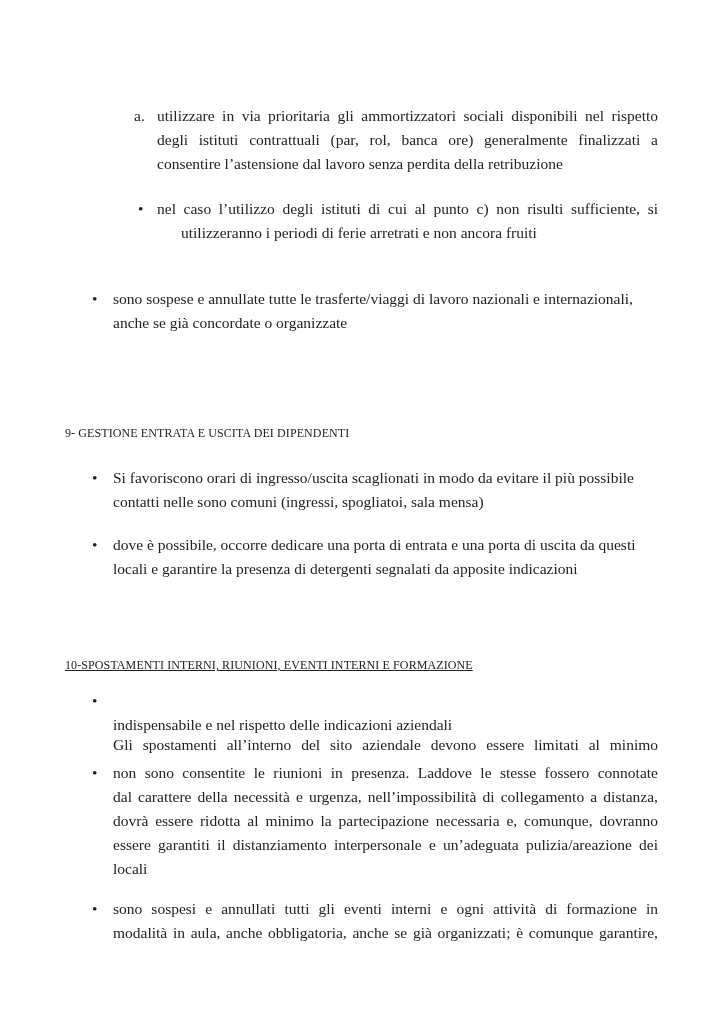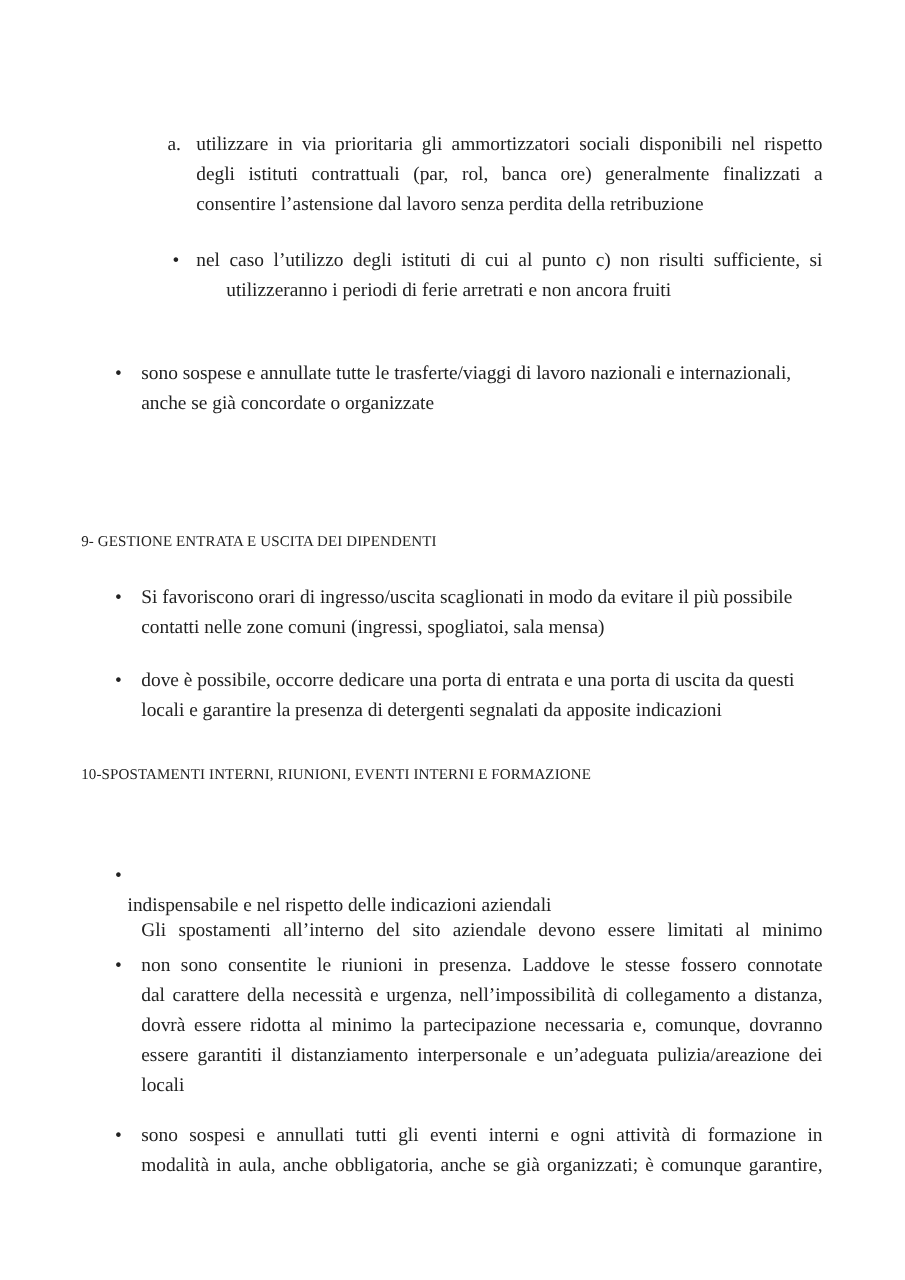--- a/index.html
+++ b/index.html
@@ -38,35 +38,35 @@
     <span class="marker" style="left:4px; top:0;">•</span>
     <div class="line" style="left:25px; top:0;">sono sospese e annullate tutte le trasferte/viaggi di lavoro nazionali e internazionali,</div>
     <div class="line" style="left:25px; top:24px;">anche se già concordate o organizzate</div>
   </div>
 
   <div class="heading" style="top:421px;">9- GESTIONE ENTRATA E USCITA DEI DIPENDENTI</div>
 
   <div class="block" style="left:88px; top:466px; width:570px;">
     <span class="marker" style="left:4px; top:0;">•</span>
     <div class="line" style="left:25px; top:0;">Si favoriscono orari di ingresso/uscita scaglionati in modo da evitare il più possibile</div>
-    <div class="line" style="left:25px; top:24px;">contatti nelle zone comuni (ingressi, spogliatoi, sala mensa)</div>
+    <div class="line" style="left:25px; top:24px;">contatti nelle sono comuni (ingressi, spogliatoi, sala mensa)</div>
   </div>
 
   <div class="block" style="left:88px; top:533px; width:570px;">
     <span class="marker" style="left:4px; top:0;">•</span>
     <div class="line" style="left:25px; top:0;">dove è possibile, occorre dedicare una porta di entrata e una porta di uscita da questi</div>
     <div class="line" style="left:25px; top:24px;">locali e garantire la presenza di detergenti segnalati da apposite indicazioni</div>
   </div>
 
-  <div class="heading" style="top:607px;">10-SPOSTAMENTI INTERNI, RIUNIONI, EVENTI INTERNI E FORMAZIONE</div>
+  <div class="heading" style="top:653px;text-decoration:underline;">10-SPOSTAMENTI INTERNI, RIUNIONI, EVENTI INTERNI E FORMAZIONE</div>
 
   <div class="block" style="left:88px; top:689px; width:570px;">
     <span class="marker" style="left:4px; top:0;">•</span>
     <div class="line just" style="left:25px; top:0; width:545px;margin-top:44px;">Gli spostamenti all’interno del sito aziendale devono essere limitati al minimo</div>
-    <div class="line" style="left:14px; top:24px;">indispensabile e nel rispetto delle indicazioni aziendali</div>
+    <div class="line" style="left:25px; top:24px;">indispensabile e nel rispetto delle indicazioni aziendali</div>
   </div>
 
   <div class="block" style="left:88px; top:761px; width:570px;">
     <span class="marker" style="left:4px; top:0;">•</span>
     <div class="line just" style="left:25px; top:0; width:545px;">non sono consentite le riunioni in presenza. Laddove le stesse fossero connotate</div>
     <div class="line just" style="left:25px; top:24px; width:545px;">dal carattere della necessità e urgenza, nell’impossibilità di collegamento a distanza,</div>
     <div class="line just" style="left:25px; top:48px; width:545px;">dovrà essere ridotta al minimo la partecipazione necessaria e, comunque, dovranno</div>
     <div class="line just" style="left:25px; top:72px; width:545px;">essere garantiti il distanziamento interpersonale e un’adeguata pulizia/areazione dei</div>
     <div class="line" style="left:25px; top:96px;">locali</div>
   </div>

